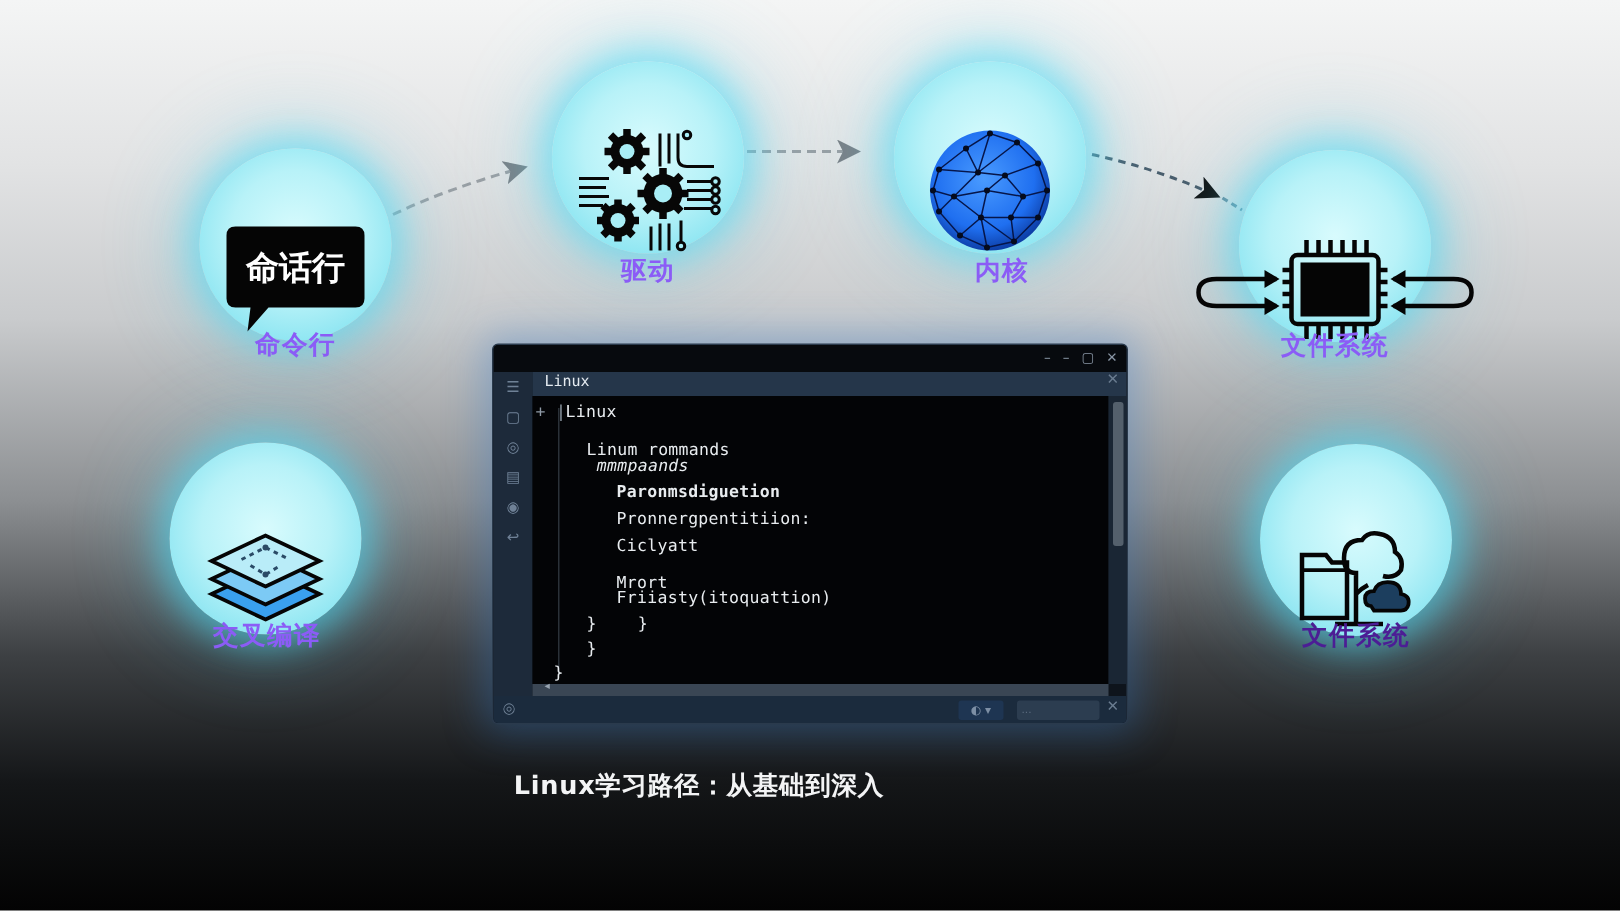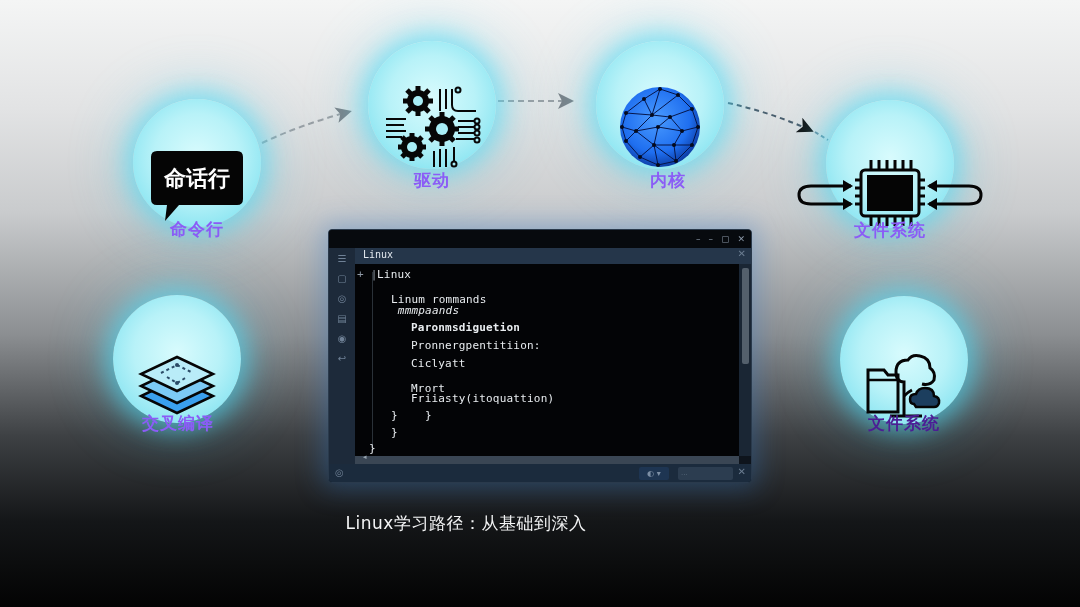--- a/index.html
+++ b/index.html
@@ -37,21 +37,21 @@
   .term-vscroll { position: absolute; right: 0; top: 34px; width: 12px; height: 192px; background: #1a2634; }
   .term-vthumb { position: absolute; right: 2px; top: 38px; width: 7px; height: 96px; background: #54606c; border-radius: 2px; }
   .term-hscroll { position: absolute; left: 26px; top: 226px; right: 12px; height: 9px; background: #3a4654; }
   .term-hscroll .arrow { position: absolute; left: 8px; top: -3px; font-size: 7px; color: #98a4b0; }
   .term-status { position: absolute; left: 0; top: 234px; width: 100%; height: 20px; background: #1b2b3d; }
   .status-left-icon { position: absolute; left: 6px; top: 3px; font-size: 10px; color: #6d7f93; }
   .status-seg { position: absolute; right: 82px; top: 3px; width: 30px; height: 13px; background: #1e3552; border-radius: 2px; color: #7d8fa5; font-size: 8px; text-align: center; line-height: 13px; }
   .status-input { position: absolute; right: 18px; top: 3px; width: 55px; height: 13px; background: #2c3d50; border-radius: 2px; color: #5d6e80; font-size: 7px; padding-left: 3px; line-height: 13px; }
   .status-close { position: absolute; right: 5px; top: 2px; font-size: 10px; color: #6a7c90; }
 
-  .caption { position: absolute; left: 0; top: 512px; width: 932px; text-align: center; font-size: 17px; font-weight: normal; color: #f3f4f5; letter-spacing: 0.5px; }
+  .caption { position: absolute; left: 0; top: 512px; width: 932px; text-align: center; font-size: 17px; font-weight: bold; color: #f3f4f5; letter-spacing: 0.5px; }
 </style>
 </head>
 <body>
 
 <svg class="arrows" viewBox="0 0 1080 607">
   <defs>
     <marker id="ahg" markerWidth="10" markerHeight="10" refX="6" refY="4" orient="auto">
       <path d="M0,0 L8,4 L0,8 L2,4 Z" fill="#7b8086"></path>
     </marker>
     <marker id="ahb" markerWidth="10" markerHeight="10" refX="6" refY="4" orient="auto">

